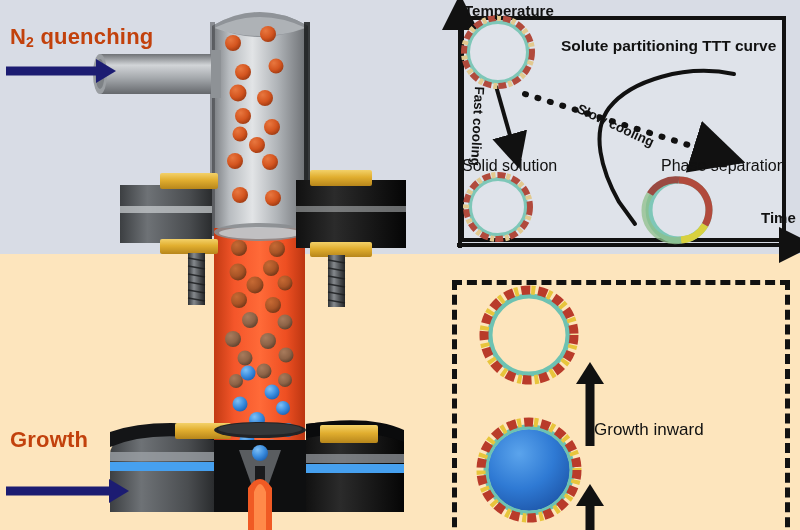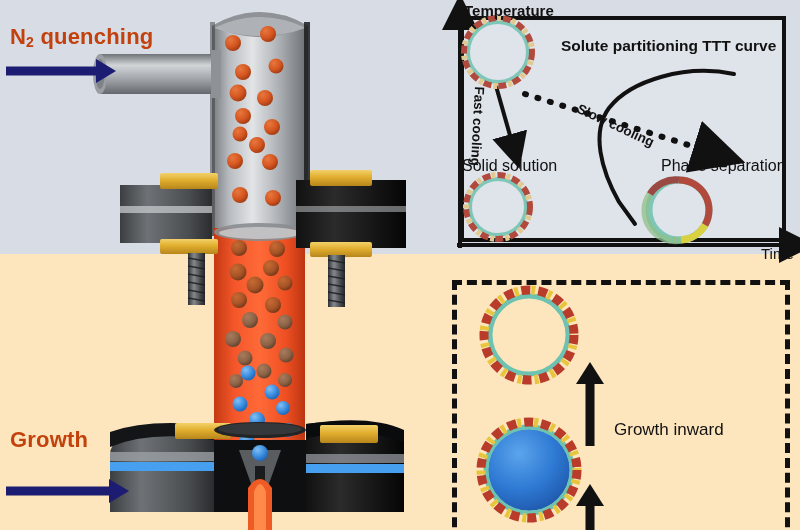--- a/index.html
+++ b/index.html
@@ -33,27 +33,27 @@
       border:4px solid #111;background:#dfe3ea;box-sizing:border-box;}
   .ttt-text{position:absolute;color:#111;white-space:nowrap;}
   #ttt-curve-label{left:120px;top:35px;font-size:15.5px;font-weight:600;}
   #solid-solution-label{left:21px;top:155px;font-size:16px;}
   #phase-sep-label{left:196px;top:155px;font-size:16px;margin-left:24px;}
   #fast-cooling-label{left:46px;top:85px;font-size:13.5px;font-weight:600;
       transform:rotate(93deg);transform-origin:left top;}
   #slow-cooling-label{left:140px;top:99px;font-size:13.5px;font-weight:600;
       transform:rotate(25deg);transform-origin:left top;}
   #axis-temp-label{left:23px;top:0px;font-size:15px;font-weight:bold;}
-  #axis-time-label{left:320px;top:207px;font-size:15px;font-weight:normal;margin-top:36px;}
+  #axis-time-label{left:320px;top:207px;font-size:15px;font-weight:bold;}
 
   
   #growth-panel{position:absolute;left:444px;top:272px;width:352px;height:258px;}
   #growth-panel .dashframe{position:absolute;left:8px;top:8px;right:6px;bottom:-12px;
       border:5px dashed #111;box-sizing:border-box;}
-  #growth-label{position:absolute;left:150px;top:148px;font-size:17px;color:#111;white-space:nowrap;margin-left:20px;}
+  #growth-label{position:absolute;left:150px;top:148px;font-size:17px;color:#111;white-space:nowrap;}
 
   .blk-arrow{position:absolute;}
   .blk-arrow .shaft{position:absolute;left:50%;transform:translateX(-50%);bottom:0;width:9px;background:#111;}
   .blk-arrow .head{position:absolute;left:50%;transform:translateX(-50%);top:0;width:0;height:0;
       border-left:14px solid transparent;border-right:14px solid transparent;border-bottom:22px solid #111;}
 
   svg{display:block;overflow:visible;}
 </style>
 </head>
 <body>

